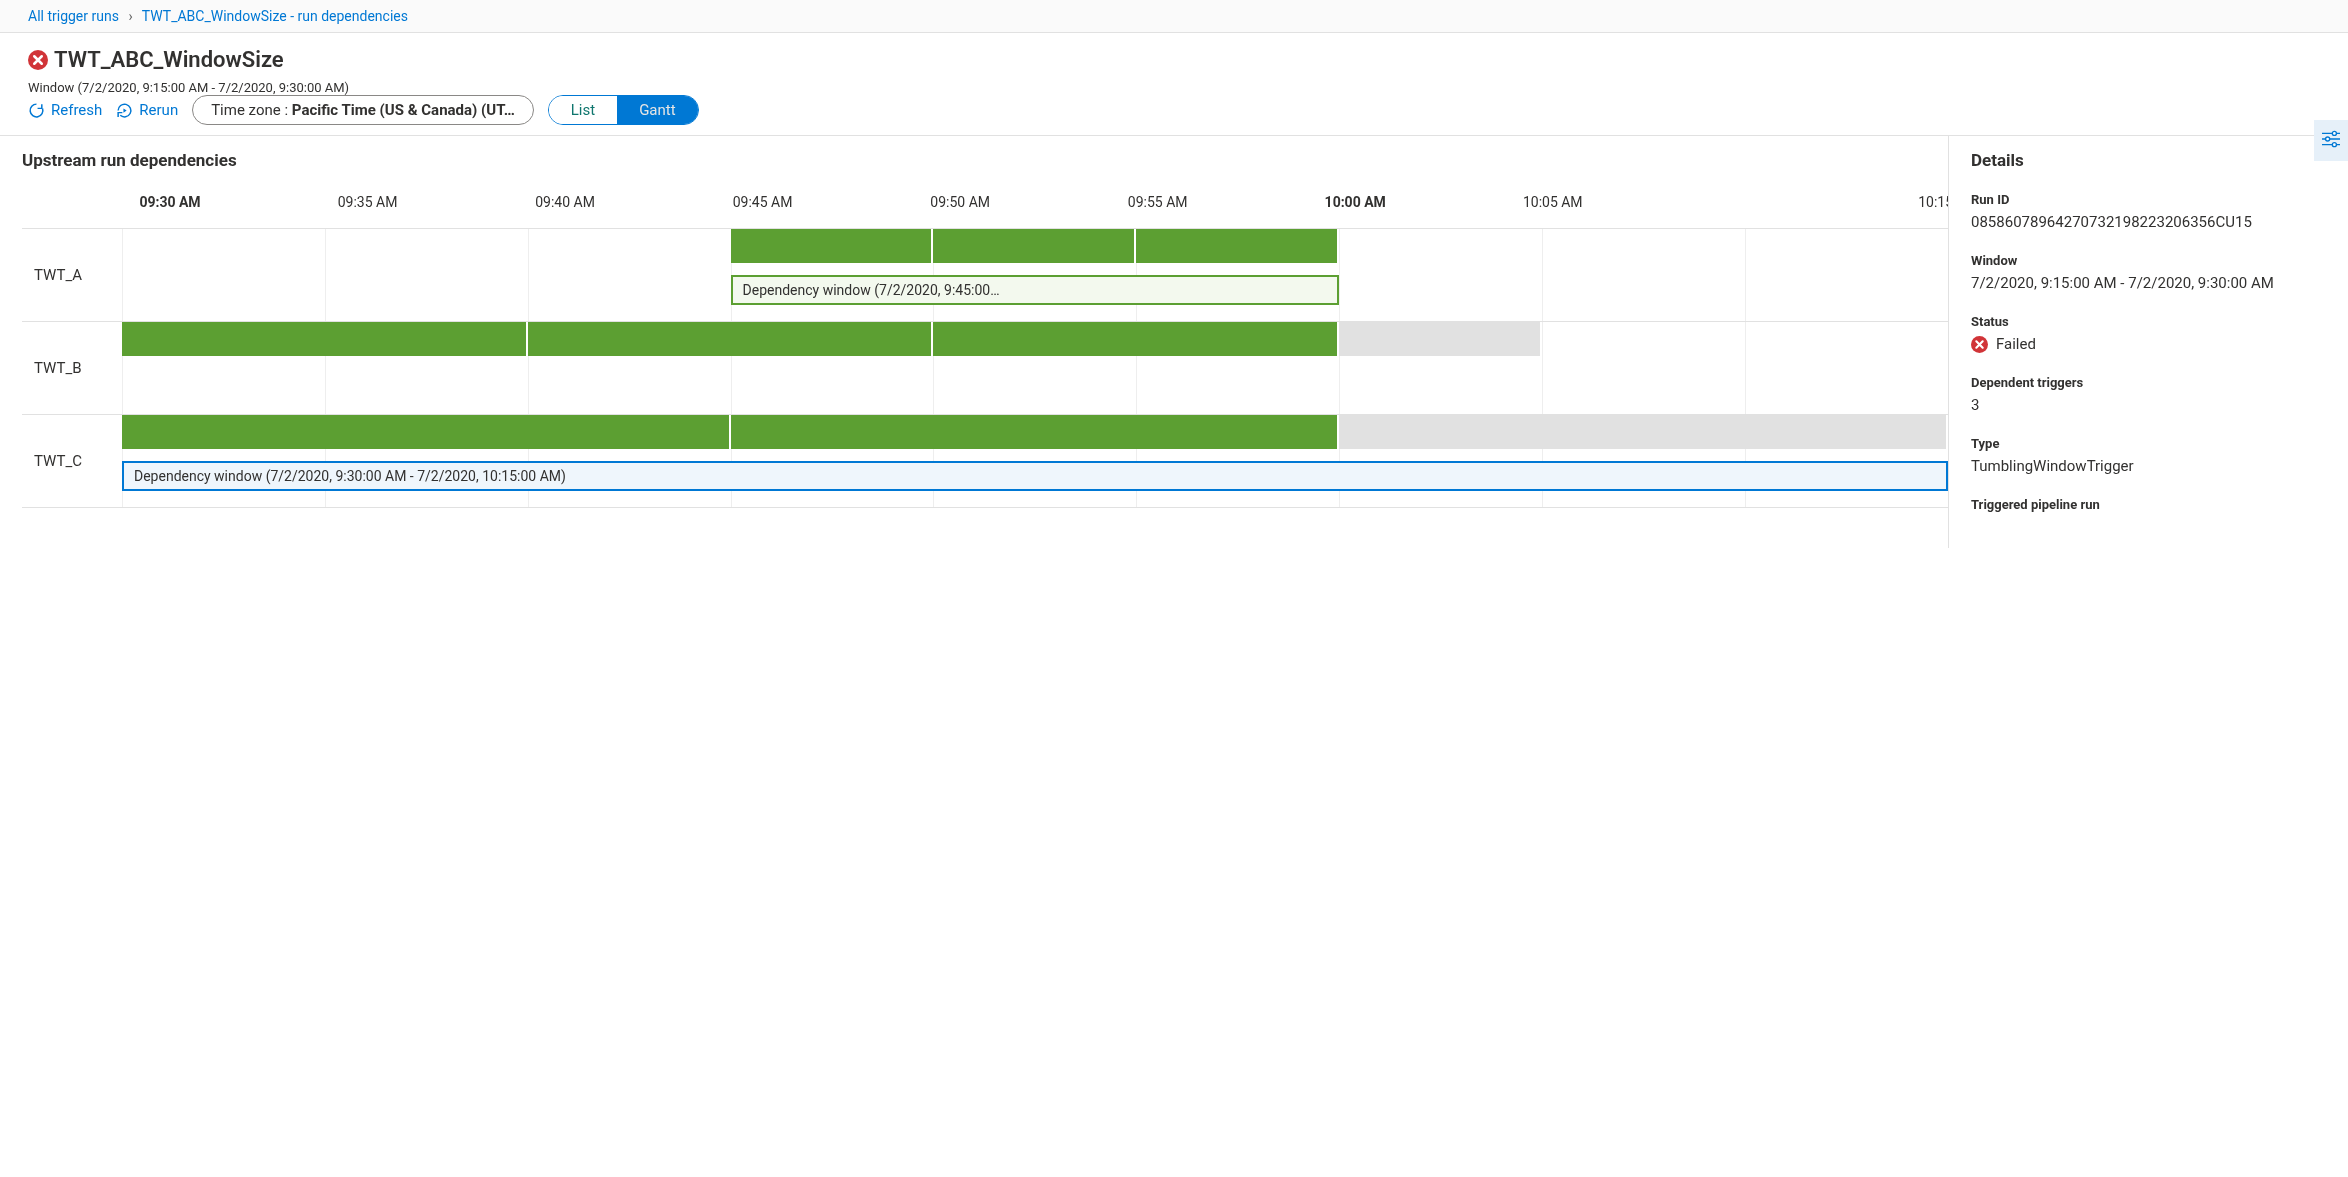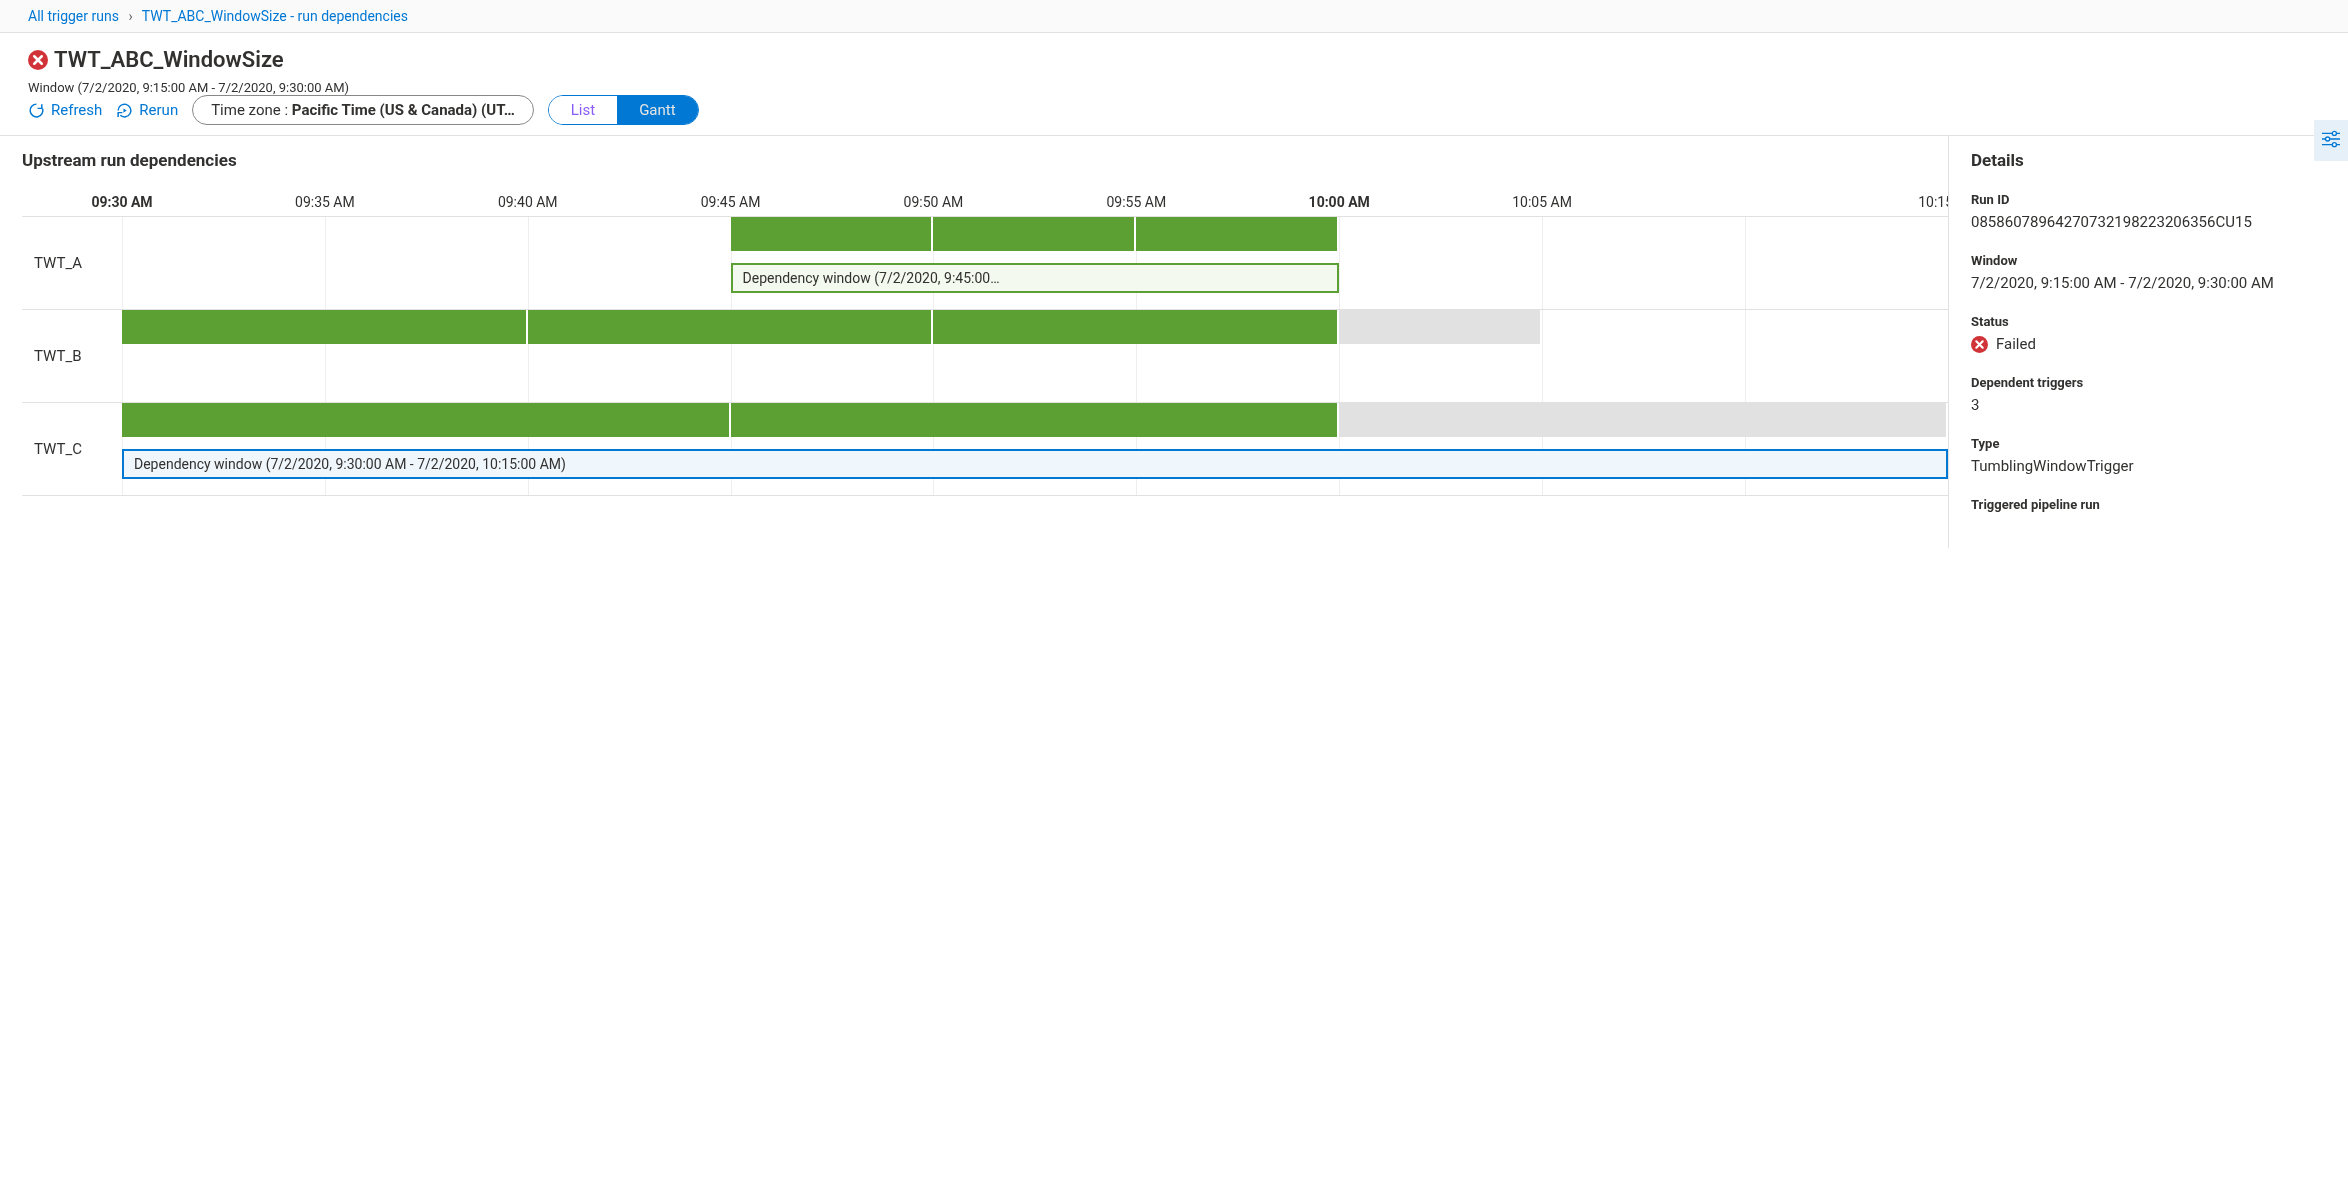--- a/index.html
+++ b/index.html
@@ -15,35 +15,35 @@
 .title-row{ display:flex; align-items:center; gap:6px; margin-bottom:8px;}
 .fail-icon{ width:20px; height:20px; display:inline-flex; align-items:center; justify-content:center;}
 .title-text{ font-size:22px; font-weight:600;}
 .window-text{ font-size:13px; color:#323130; margin-bottom:0;}
 .toolbar{ display:flex; align-items:center; gap:14px;}
 .tool-btn{ display:inline-flex; align-items:center; gap:6px; color:#0078d4; cursor:pointer; font-size:15px;}
 .tool-btn svg{ width:17px; height:17px;}
 .tz-pill{ border:1px solid #8a8886; border-radius:18px; padding:5px 18px; font-size:15px; max-width:390px; white-space:nowrap; overflow:hidden; text-overflow:ellipsis; cursor:pointer;}
 .toggle-grp{ display:inline-flex; border:1px solid #0078d4; border-radius:18px; overflow:hidden;}
 .toggle-grp span{ padding:5px 22px; cursor:pointer; font-size:15px;}
-.toggle-list{ color:#8b5cf6; background:#fff;}
+.toggle-list{ color:#0f766e; background:#fff;}
 .toggle-gantt{ color:#e5e5e5; background:#0078d4;}
 .settings-btn{ position:absolute; right:0; top:120px; background:#e6f0f9; padding:10px 8px; cursor:pointer;}
 .settings-btn svg{ width:18px; height:18px;}
 
 
 .main{ display:flex;}
 .left{ flex:1; padding:14px 0 20px 22px; overflow:hidden;}
 .right{ width:400px; border-left:1px solid #e1e1e1; padding:14px 22px;}
 
 .section-title{ font-size:17px; font-weight:700; margin-bottom:24px;}
 
 
 .timeline{ position:relative;}
-.time-axis{ display:grid; grid-template-columns:100px 1fr; margin-bottom:2px;}
+.time-axis{ display:grid; grid-template-columns:100px 1fr; margin-bottom:14px;gap:48px;}
 .tick-row{ position:relative; height:20px;}
 .tick{ position:absolute; transform:translateX(-50%); font-size:14px; white-space:nowrap;}
 .tick.bold{ font-weight:700;}
 .gantt-rows{ position:relative;}
 .grow{ display:grid; grid-template-columns:100px 1fr; border-bottom:1px solid #e1e1e1;}
 .grow:first-child{ border-top:1px solid #e1e1e1;}
 .row-label{ display:flex; align-items:center; font-size:15px; padding-left:12px;}
 .row-track{ position:relative; height:92px;}
 .gridlines{ position:absolute; inset:0;}
 .gridline{ position:absolute; top:0; bottom:0; border-left:1px solid #eee;}

